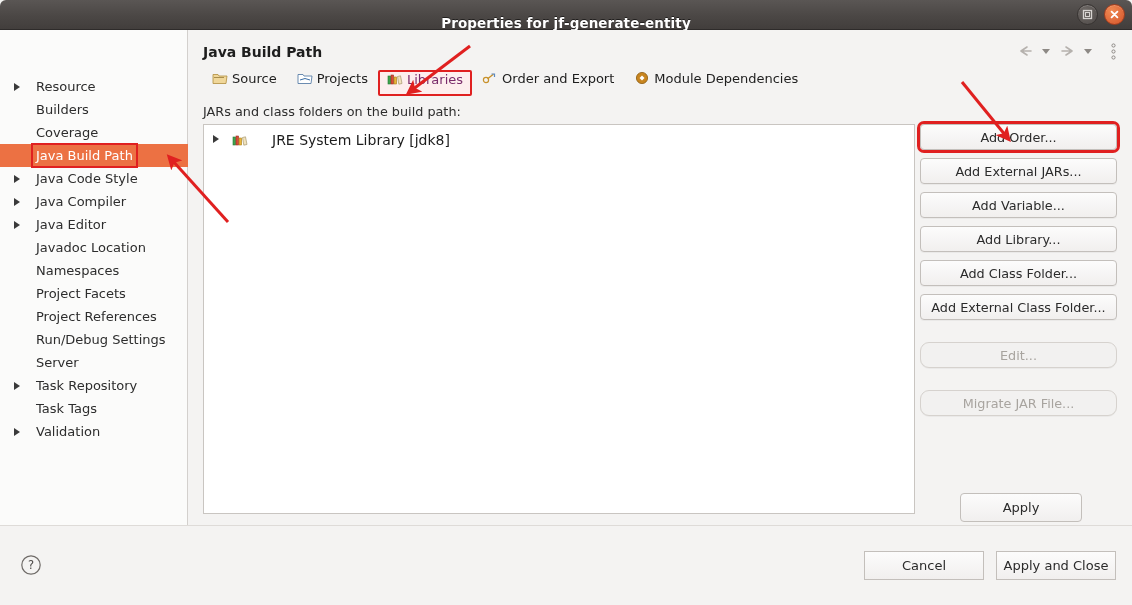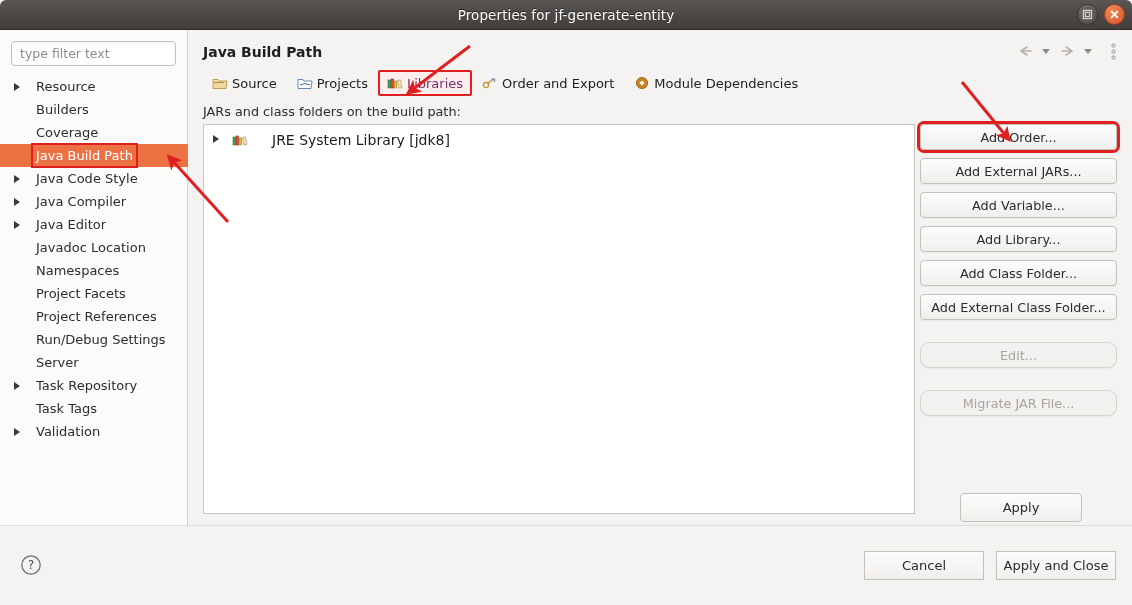--- a/index.html
+++ b/index.html
@@ -17,23 +17,23 @@
   }
 
   
   .titlebar {
     position: absolute; left: 0; top: 0; width: 1132px; height: 30px;
     background: linear-gradient(to bottom, #5a5654 0%, #4b4745 55%, #423e3c 100%);
     border-bottom: 1px solid #2e2b2a;
     border-top-left-radius: 6px; border-top-right-radius: 6px;
   }
   .title-text {
-    position: absolute; left: 0; top: 0; width: 1132px; height: 30px;
+    position: absolute; left: 0; top: 8px; width: 1132px; height: 30px;
     line-height: 30px; text-align: center;
-    color: #ffffff; font-size: 13.5px; font-weight: normal;
+    color: #ffffff; font-size: 13.5px; font-weight: bold;
     text-shadow: 0 -1px 0 rgba(0,0,0,0.55);
     letter-spacing: 0.1px;
   }
   .win-btns {
     position: absolute; right: 7px; top: 4px;
     display: flex; gap: 6px; align-items: center;
   }
   .win-btn {
     width: 21px; height: 21px; border-radius: 50%;
     display: flex; align-items: center; justify-content: center;
@@ -108,21 +108,21 @@
   }
   .nav-icons .ic { width: 18px; height: 18px; display:flex; align-items:center; justify-content:center; }
 
   
   .tabs {
     position: absolute; left: 14px; top: 40px;
     display: flex; align-items: center; gap: 0px;
     height: 26px;
   }
   .tab {
-    display: flex; align-items: center; gap: 4px;
+    display: flex; align-items: flex-start; gap: 4px;
     height: 26px; padding: 0 9px;
     font-size: 13px; color: #1e1e1e;
     white-space: nowrap;
     border: 1px solid transparent;
   }
   .tab.active {
     border: 2px solid #e02020;
     background: #fdeeee;
     border-radius: 2px;
     padding: 0 7px;
@@ -233,23 +233,20 @@
       </div>
       <div class="win-btn close">
         <svg width="11" height="11" viewBox="0 0 11 11">
           <path d="M2.6 2.6 L8.4 8.4 M8.4 2.6 L2.6 8.4" stroke="#ffffff" stroke-width="1.8" stroke-linecap="round"></path>
         </svg>
       </div>
     </div>
   </div>
 
   <div class="sidebar">
-    <div class="filter-wrap">
-      <input class="filter-input" type="text" placeholder="type filter text" style="">
-    </div>
     <div class="tree" id="sidebar-tree">
         <div class="tree-item"><span class="twisty"></span><span class="">Resource</span></div>
         <div class="tree-item"><span class="">Builders</span></div>
         <div class="tree-item"><span class="">Coverage</span></div>
         <div class="tree-item selected"><span class="label-box">Java Build Path</span></div>
         <div class="tree-item"><span class="twisty"></span><span class="">Java Code Style</span></div>
         <div class="tree-item"><span class="twisty"></span><span class="">Java Compiler</span></div>
         <div class="tree-item"><span class="twisty"></span><span class="">Java Editor</span></div>
         <div class="tree-item"><span class="">Javadoc Location</span></div>
         <div class="tree-item"><span class="">Namespaces</span></div>

